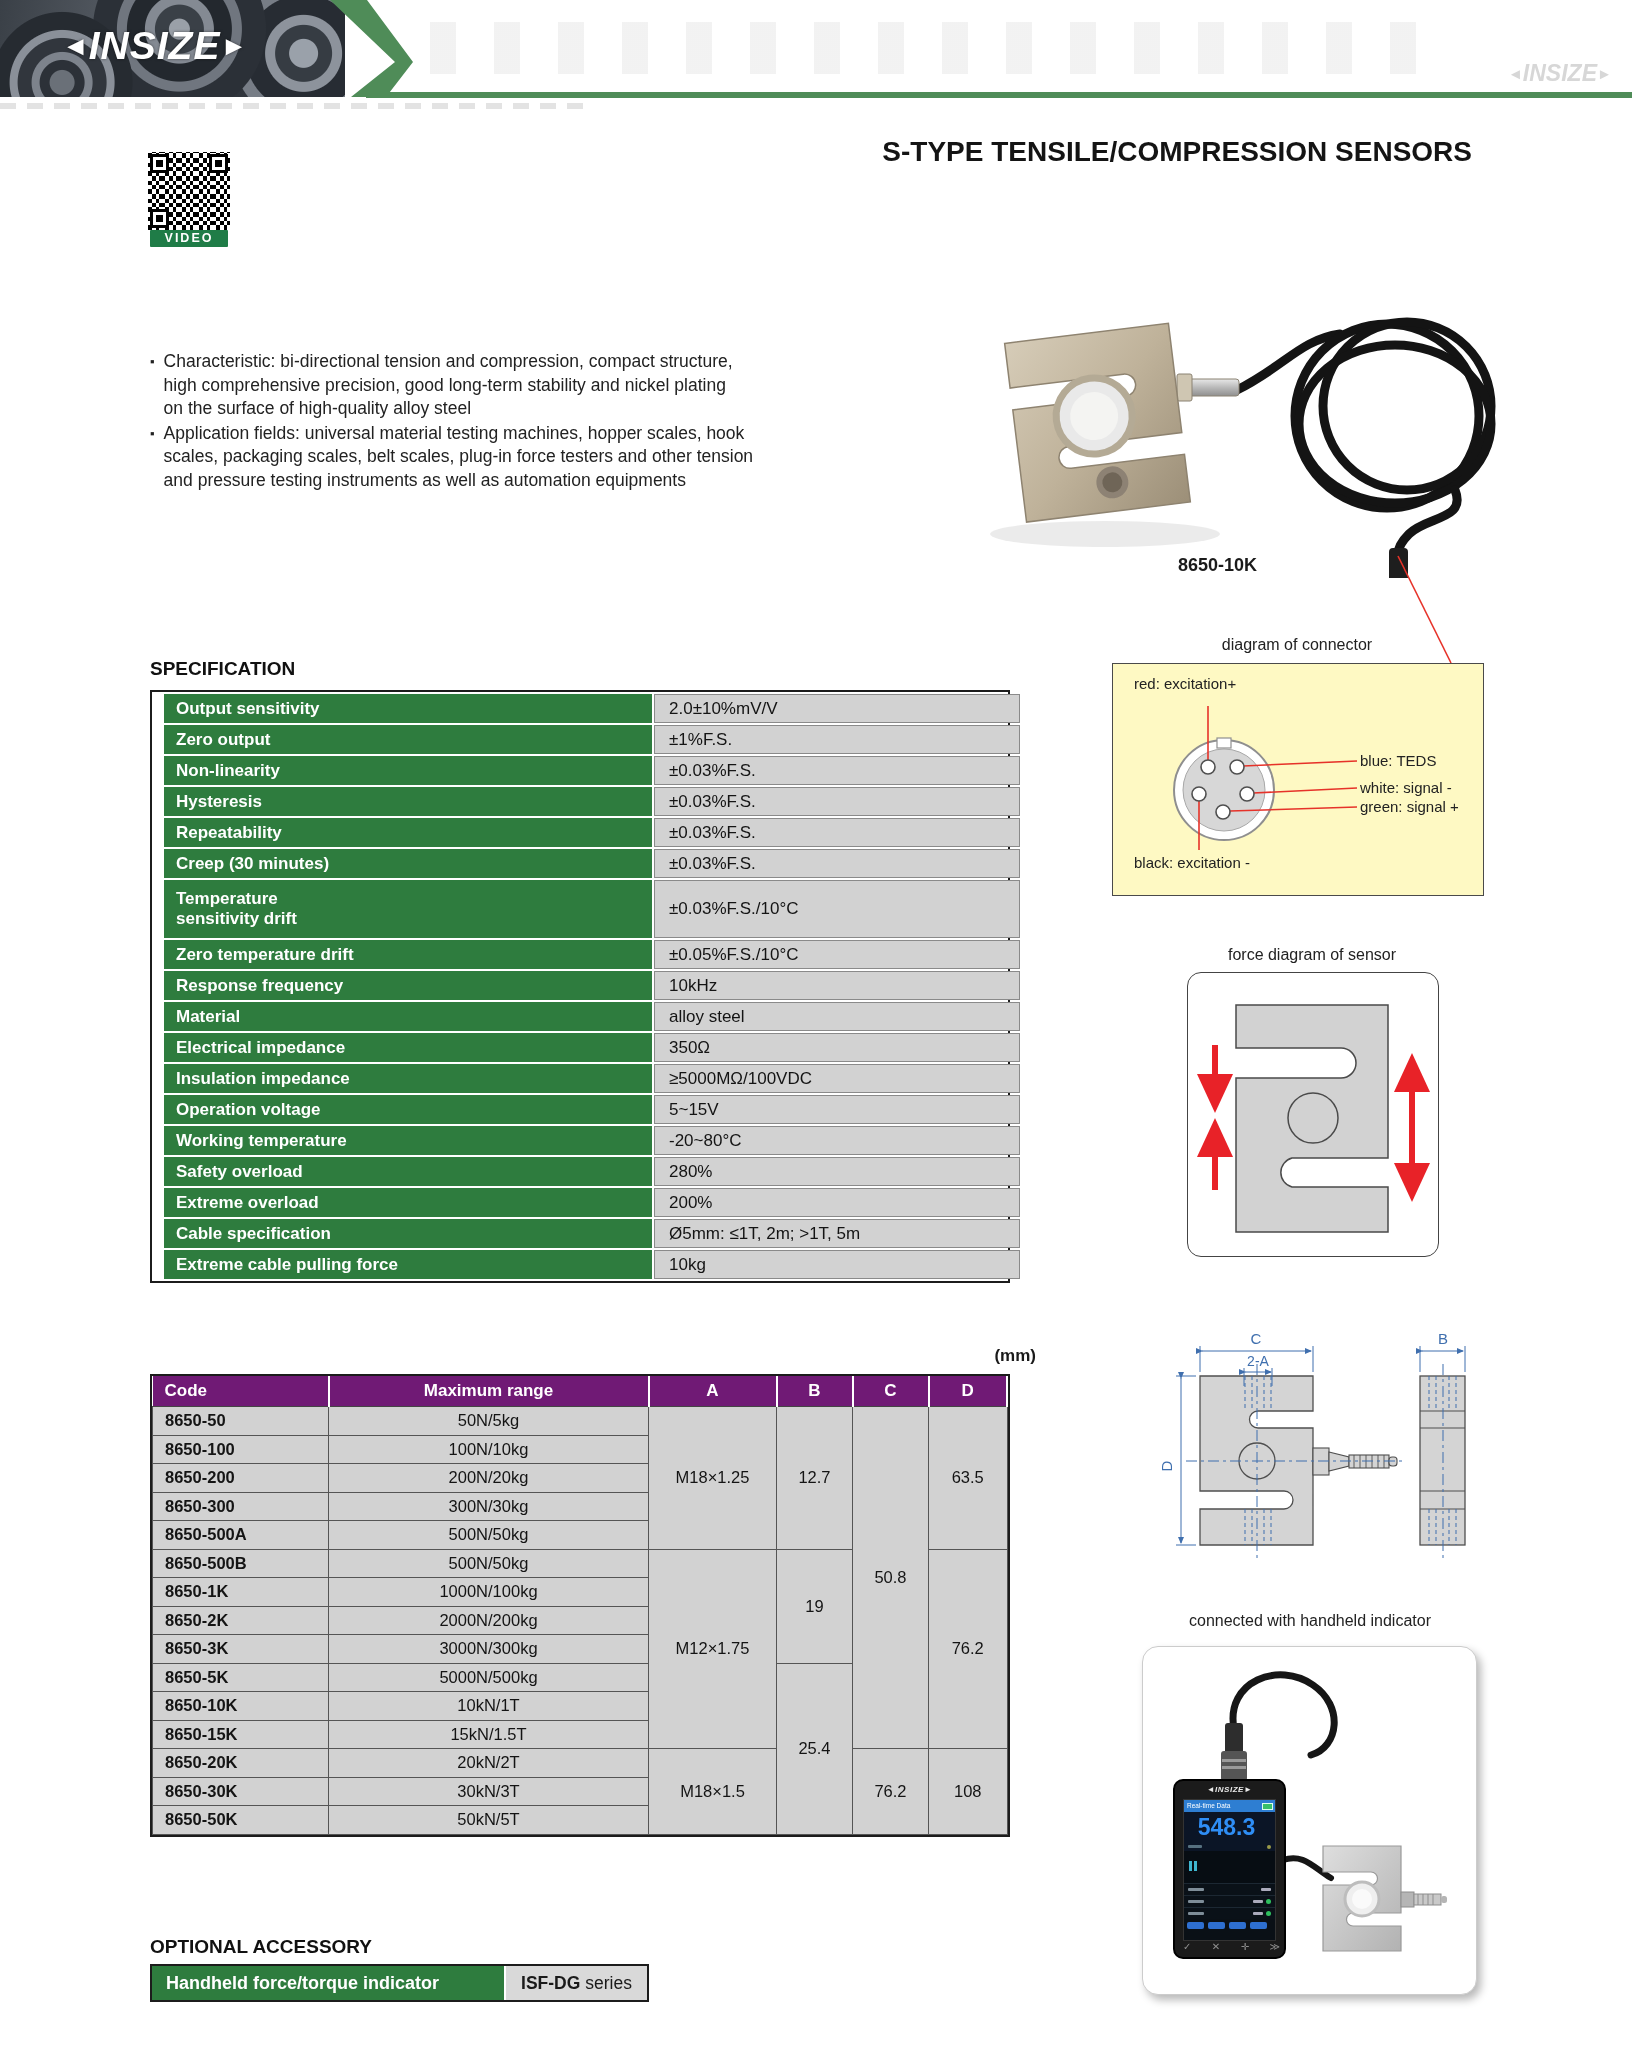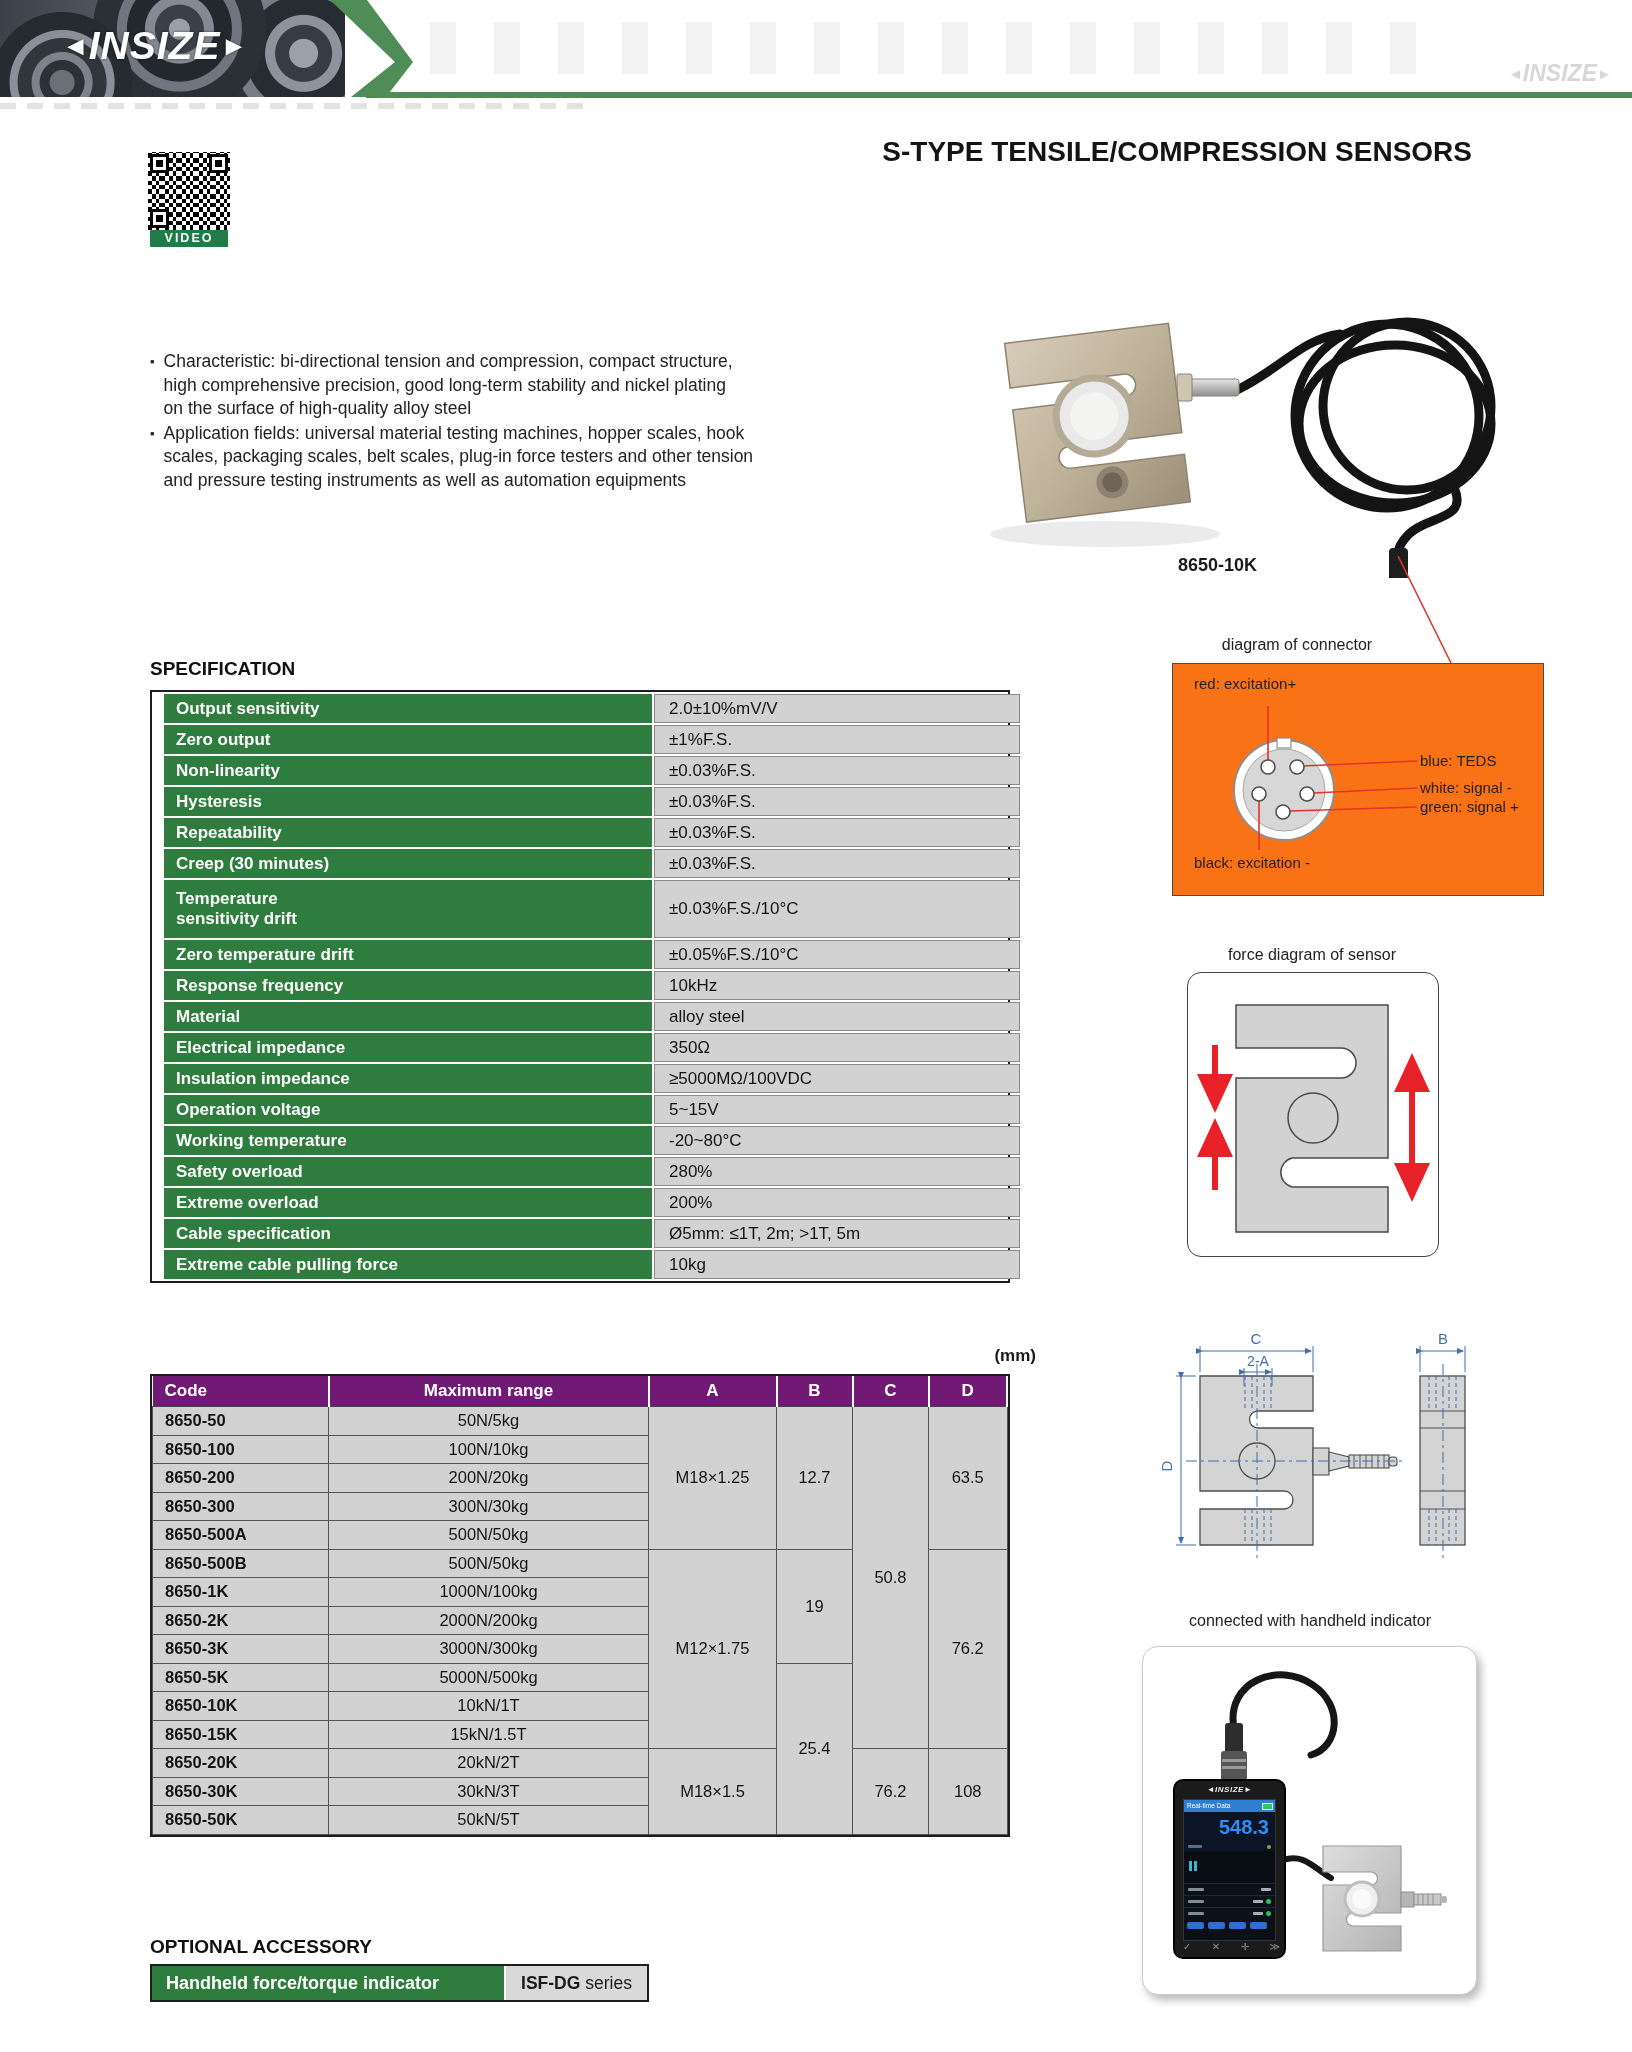--- a/index.html
+++ b/index.html
@@ -71,37 +71,37 @@
 
   
   .opt-wrap{left:150px;top:1964px;width:495px;border:2px solid #1c1c1c;background:#fff;display:flex;}
   .opt-label{width:352px;height:34px;background:#2e7c3e;color:#fff;font-weight:bold;font-size:18px;
     line-height:34px;padding-left:14px;box-sizing:border-box;}
   .opt-value{flex:1;height:34px;background:#d9d9d9;border-left:2.5px solid #fff;font-size:17.5px;
     line-height:34px;text-align:center;}
 
   
   .diag-title{font-size:16px;color:#222;text-align:center;}
-  .conn-box{left:1172px;top:663px;width:370px;height:231px;border:1.5px solid #4a4a4a;background:#f97316;}
+  .conn-box{left:1112px;top:663px;width:370px;height:231px;border:1.5px solid #4a4a4a;background:#fef9c3;}
   .conn-label{position:absolute;font-size:15px;color:#222;white-space:nowrap;}
   .force-box{left:1187px;top:972px;width:250px;height:283px;border:1.4px solid #444;border-radius:14px;background:#fff;}
   .caption{left:1130px;top:1612px;width:360px;text-align:center;font-size:16px;color:#222;}
 
   
   .card{left:1142px;top:1646px;width:333px;height:347px;background:#fff;border:1px solid #ccc;
     border-radius:16px;box-shadow:4px 5px 8px rgba(0,0,0,.28);overflow:hidden;}
   .device{position:absolute;left:30px;top:132px;width:113px;height:180px;background:#1b1b1b;
     border-radius:10px;border:2px solid #000;box-sizing:border-box;z-index:2;}
   .dev-brand{position:absolute;left:0;top:4px;width:100%;text-align:center;color:#e8e8e8;
     font-size:8px;font-style:italic;font-weight:bold;letter-spacing:.5px;}
   .screen{position:absolute;left:8px;top:18px;width:91px;height:140px;background:#0a1016;border:1px solid #333;}
   .scr-title{height:12px;background:#2e7ed2;color:#fff;font-size:6.5px;line-height:12px;padding-left:3px;position:relative;}
   .scr-batt{position:absolute;right:2px;top:3px;width:9px;height:5px;background:#39c06a;border:1px solid #dfe;}
-  .scr-value{height:30px;background:#0b1526;color:#2f8ef5;font-weight:bold;font-size:20px;
-    text-align:right;line-height:30px;padding-right:6px;}
+  .scr-value{height:30px;background:#0b1526;color:#2f8ef5;font-weight:bold;font-size:23px;
+    text-align:center;line-height:30px;padding-right:6px;}
   .scr-mode{height:9px;background:#0b1526;display:flex;align-items:center;padding:0 4px;gap:3px;}
   .scr-mode i{width:14px;height:3px;background:#56707f;border-radius:1px;}
   .scr-mode b{width:4px;height:4px;border-radius:50%;background:#9a9a4a;margin-left:auto;}
   .scr-mid{height:32px;background:#070d13;position:relative;}
   .scr-mid i{position:absolute;left:5px;top:10px;width:3px;height:10px;background:#3fb6d0;}
   .scr-mid i + i{left:10px;}
   .scr-row{height:11px;background:#0a1118;border-top:1px solid #1c2833;display:flex;align-items:center;padding:0 4px;gap:3px;}
   .scr-row i{width:16px;height:3px;background:#7e8d98;border-radius:1px;}
   .scr-row em{width:10px;height:3px;background:#aab;border-radius:1px;margin-left:auto;}
   .scr-row b{width:5px;height:5px;border-radius:50%;background:#2fbf5f;}

